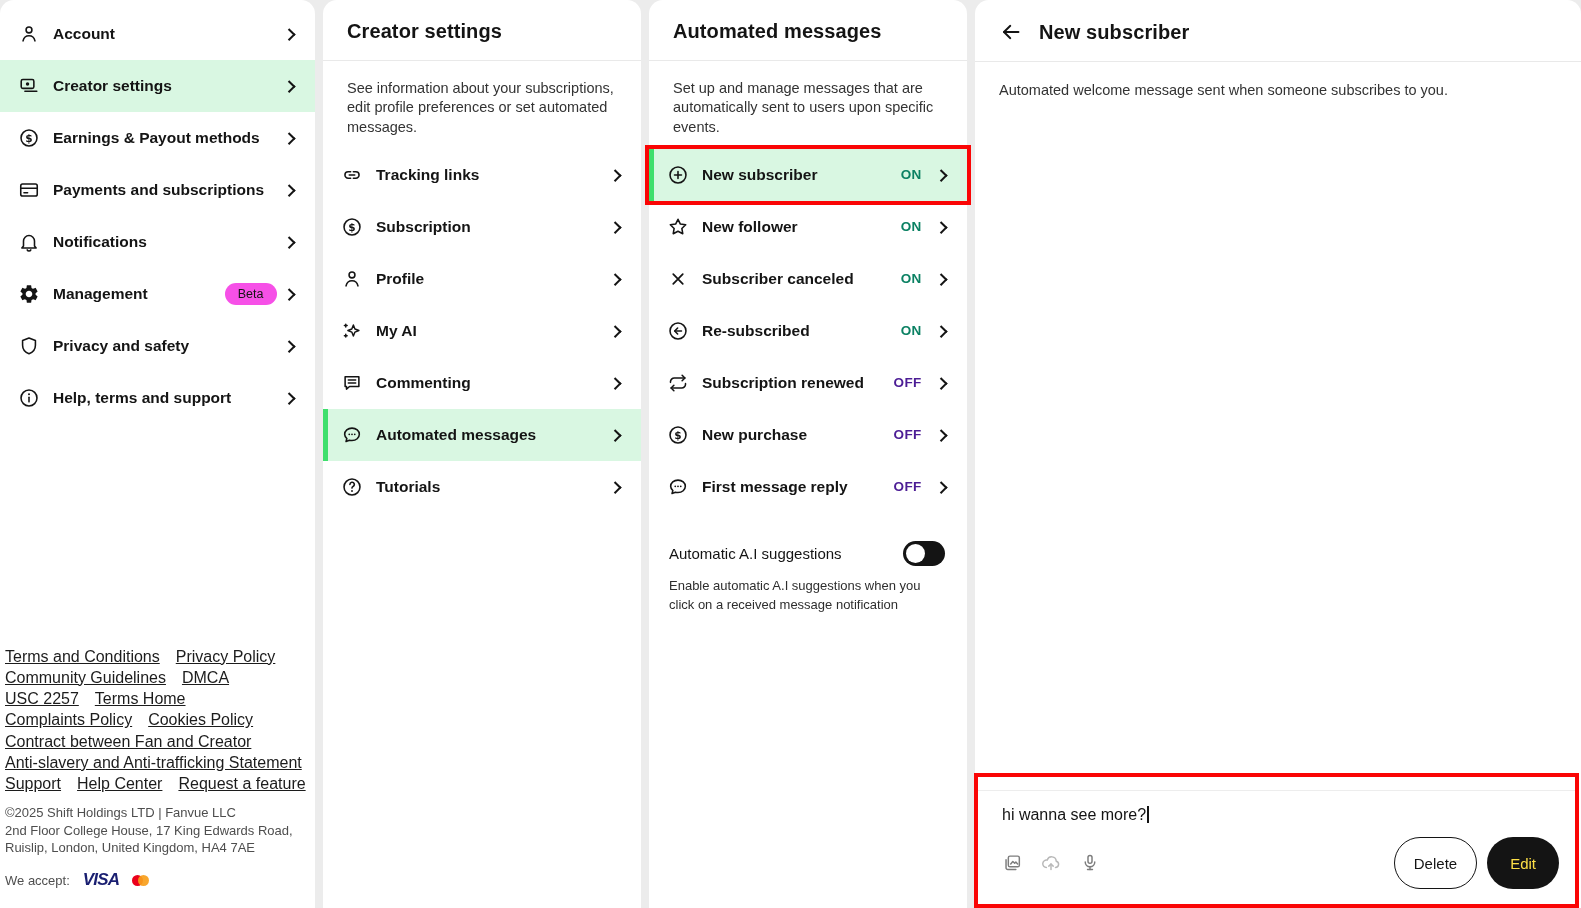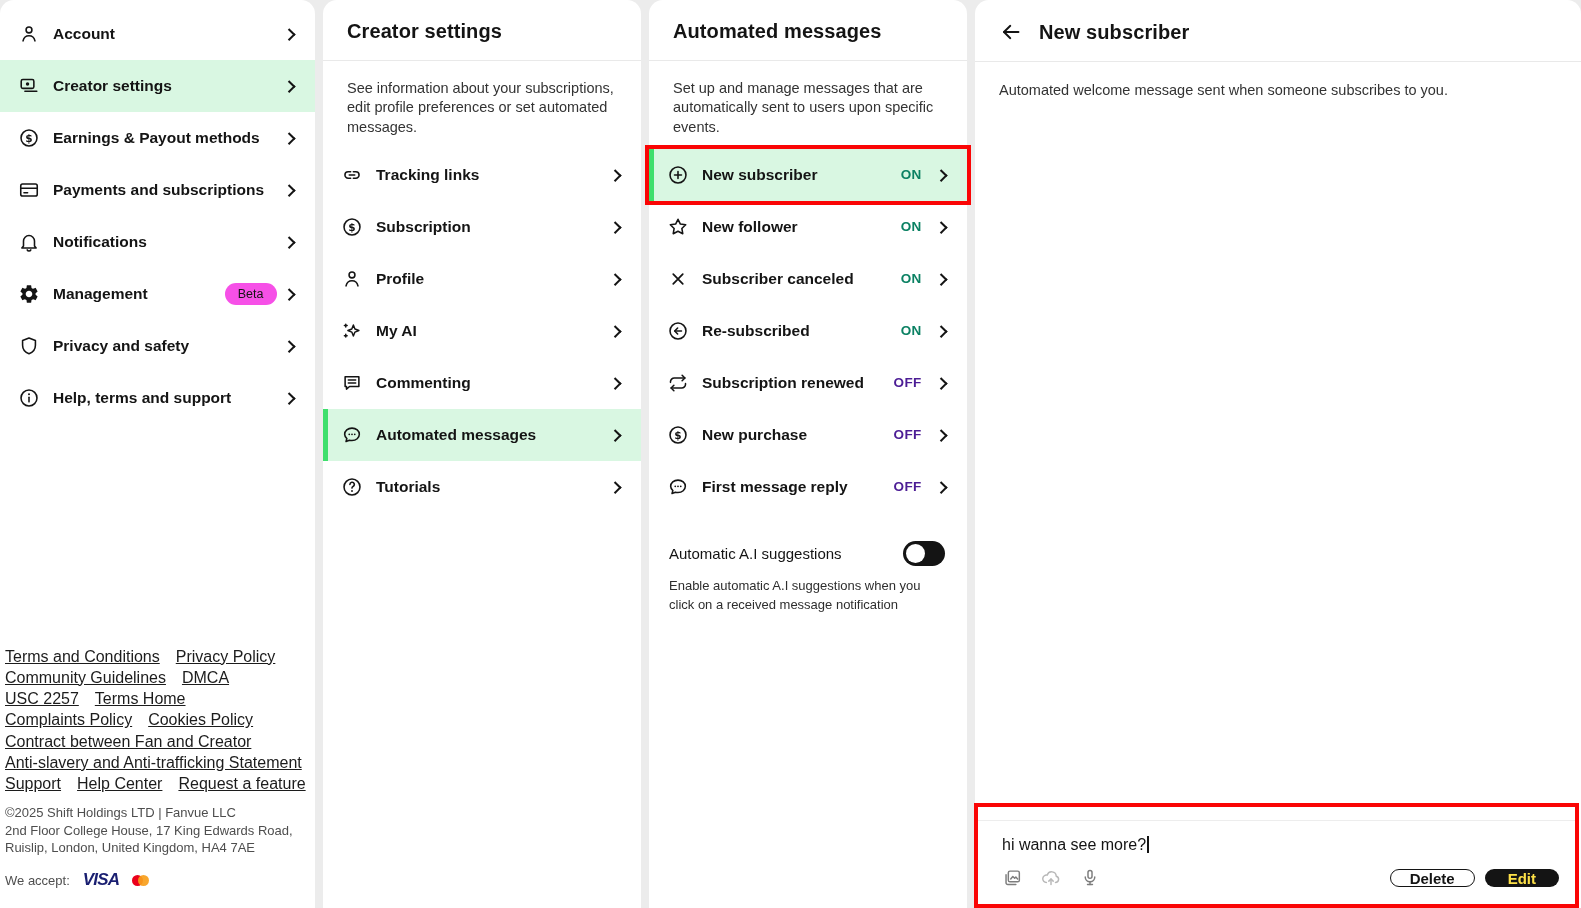--- a/index.html
+++ b/index.html
@@ -75,21 +75,21 @@
   .back-btn { width: 24px; height: 24px; color: #141414; cursor: pointer; flex: none; }
   .desc4 { padding: 20px 24px; font-size: 14.5px; color: #333; }
   .composer { margin: auto 6px 4px 3px; position: relative; }
   .cdiv { height: 1px; background: #ededed; margin-top: 13px; }
   .ctext { padding: 15px 24px 0; font-size: 16px; color: #141414; cursor: text; }
   .caret { display: inline-block; width: 1.5px; height: 17px; background: #141414; vertical-align: -3px; margin-left: 1px; }
   .cbar { display: flex; align-items: center; padding: 13px 16px 15px 23px; }
   .cicons { display: flex; gap: 17px; align-items: center; }
   .cic { width: 22px; height: 22px; color: #7d7d7d; cursor: pointer; }
   .cic.light { color: #b8b8b8; }
-  .pill { height: 18px; border-radius: 999px; font-size: 15px; font-weight: 700; display: flex; align-items: center; cursor: pointer; font-family: "Liberation Sans", sans-serif; }
+  .pill { height: 52px; border-radius: 999px; font-size: 15px; font-weight: 400; display: flex; align-items: center; cursor: pointer; font-family: "Liberation Sans", sans-serif; }
   .del { margin-left: auto; background: #fff; border: 1.5px solid #141414; padding: 0 19px; color: #141414; }
   .edit { background: #141414; color: #fde047; padding: 0 23px; border: none; margin-left: 10px; }
 
   .hidden-defs { position: absolute; width: 0; height: 0; overflow: hidden; }
 </style>
 </head>
 <body>
 
 <svg class="hidden-defs" xmlns="http://www.w3.org/2000/svg">
   <defs>

